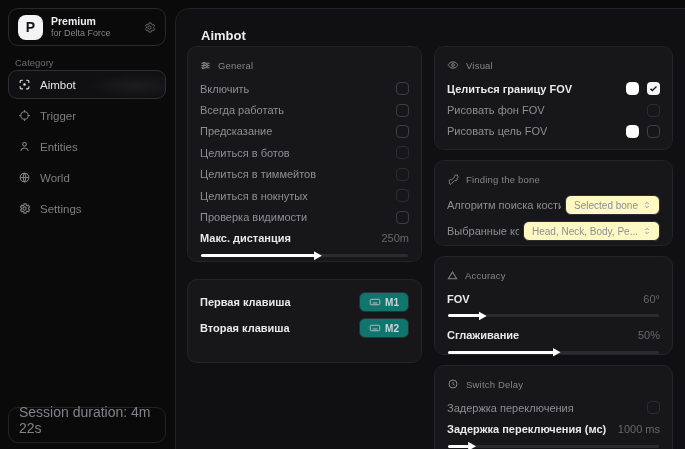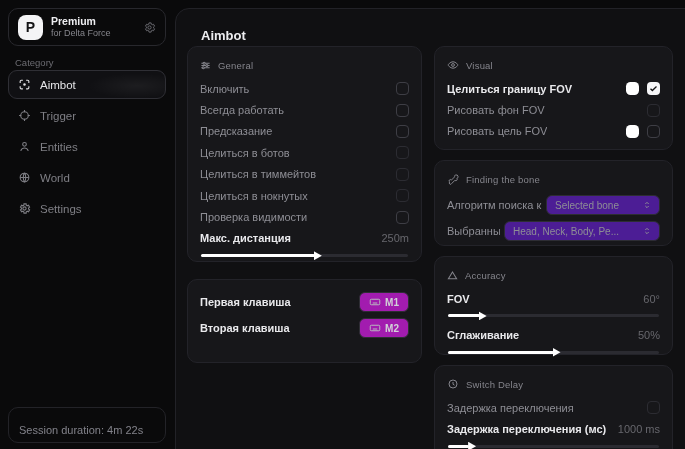--- a/index.html
+++ b/index.html
@@ -33,21 +33,21 @@
   }
   .nav-item.active{
     border-color:#2f2f35;color:#e4e4e7;background:
       radial-gradient(70px 18px at 82% 55%, rgba(255,255,255,0.055), transparent 70%),#101013;
   }
   .nav-icon{flex:none;color:inherit;}
   .session{
     position:absolute;left:8px;right:8px;bottom:6px;height:36px;box-sizing:border-box;
     border:1px solid #232328;border-radius:10px;display:flex;align-items:flex-end;padding:0 10px 6px;
   }
-  .session-label{font-size:11px;color:#82828a;text-align:right;}
+  .session-label{font-size:14px;color:#82828a;}
   
   .main{
     position:absolute;left:175px;top:8px;width:520px;height:448px;box-sizing:border-box;
     background:#101012;border:1px solid #222227;border-radius:14px 0 0 0;overflow:hidden;
   }
   .page-title{position:absolute;left:25px;top:19px;font-size:13px;font-weight:bold;color:#ededf0;}
   .card{
     position:absolute;box-sizing:border-box;background:#17171a;border:1px solid #232329;
     border-radius:10px;padding:9px 12px 8px;
   }
@@ -75,27 +75,27 @@
   .swatch{width:13px;height:13px;border-radius:4.5px;background:#ffffff;flex:none;cursor:pointer;}
   
   .slider{position:relative;height:3px;background:#2b2b31;border-radius:2px;margin:5px 1px 7px;cursor:pointer;}
   .slider .fill{position:absolute;left:0;top:0;bottom:0;background:#ffffff;border-radius:2px;}
   .slider .thumb{
     position:absolute;top:-3px;width:8px;height:9px;background:#ffffff;
     clip-path:polygon(0 0,100% 50%,0 100%);transform:translateX(-1px);
   }
   
   .keybtn{
-    display:flex;align-items:center;gap:4px;background:#a21caf;border:1px solid #2e2e34;
+    display:flex;align-items:center;gap:4px;background:#0f766e;border:1px solid #2e2e34;
     border-radius:6px;padding:3px 9px;color:#d2d2d7;font-size:10px;font-weight:bold;cursor:pointer;flex:none;
   }
   .keybtn svg{color:#b9b9bf;}
   
   .dd{
-    display:flex;align-items:flex-start;gap:24px;background:#4c1d95;border:1px solid #2d2d33;
+    display:flex;align-items:flex-start;gap:5px;background:#fef9c3;border:1px solid #2d2d33;
     border-radius:6px;padding:3.5px 8px;color:#8e8e95;font-size:10px;white-space:nowrap;
     cursor:pointer;flex:none;margin-left:4px;max-width:160px;
   }
   .dd .dd-txt{overflow:hidden;text-overflow:clip;}
   .dd svg{flex:none;color:#8e8e95;}
 </style>
 </head>
 <body>
 
 <div class="sidebar">

